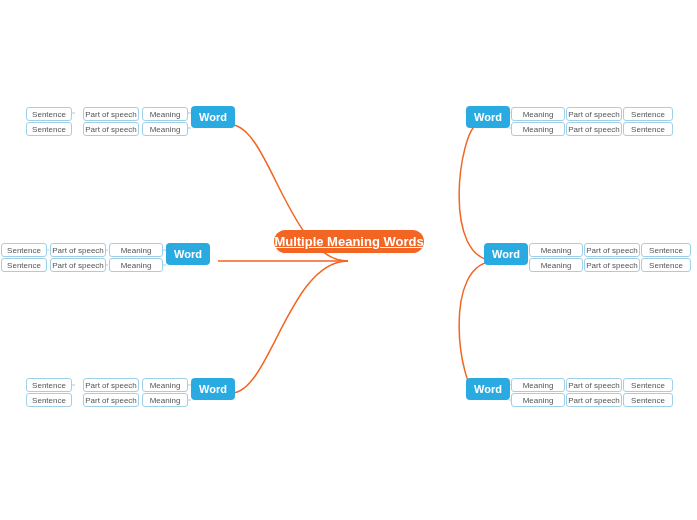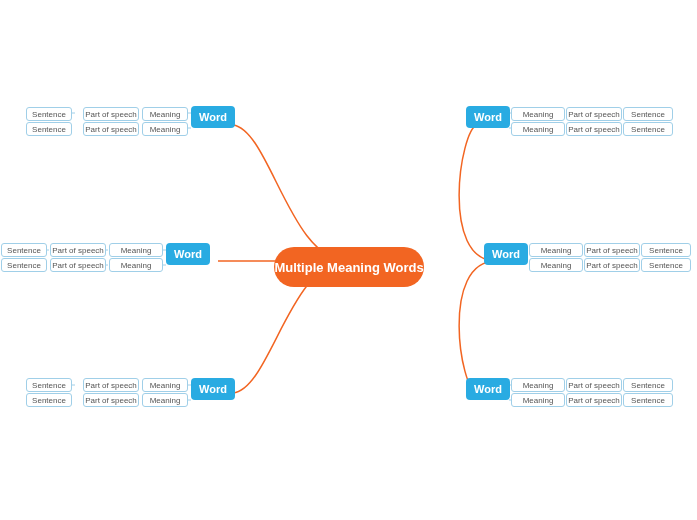--- a/index.html
+++ b/index.html
@@ -98,21 +98,21 @@
   <line x1="529" y1="265" x2="553" y2="265" stroke="#a0cfe8" stroke-width="1"></line>
   <line x1="587" y1="265" x2="611" y2="265" stroke="#a0cfe8" stroke-width="1"></line>
 
   <line x1="509" y1="385" x2="533" y2="385" stroke="#a0cfe8" stroke-width="1"></line>
   <line x1="567" y1="385" x2="591" y2="385" stroke="#a0cfe8" stroke-width="1"></line>
   <line x1="626" y1="385" x2="648" y2="385" stroke="#a0cfe8" stroke-width="1"></line>
   <line x1="509" y1="400" x2="533" y2="400" stroke="#a0cfe8" stroke-width="1"></line>
   <line x1="567" y1="400" x2="591" y2="400" stroke="#a0cfe8" stroke-width="1"></line>
 </svg>
 
-<div class="node node-center" style="left:274px; top:247px; width:150px; height:40px;">
+<div class="node node-center" style="left:274px; top:230px; width:150px; height:23px;text-decoration:underline;">
   <span>Multiple Meaning Words</span>
 </div>
 
 <div class="node node-word" style="left:191px; top:106px; width:44px; height:22px;">
   <span>Word</span>
 </div>
 
 <div class="node node-small" style="left:142px;top:107px;width:46px;height:14px;">Meaning</div>
 <div class="node node-small" style="left:83px;top:107px;width:56px;height:14px;">Part of speech</div>
 <div class="node node-small" style="left:26px;top:107px;width:46px;height:14px;">Sentence</div>

